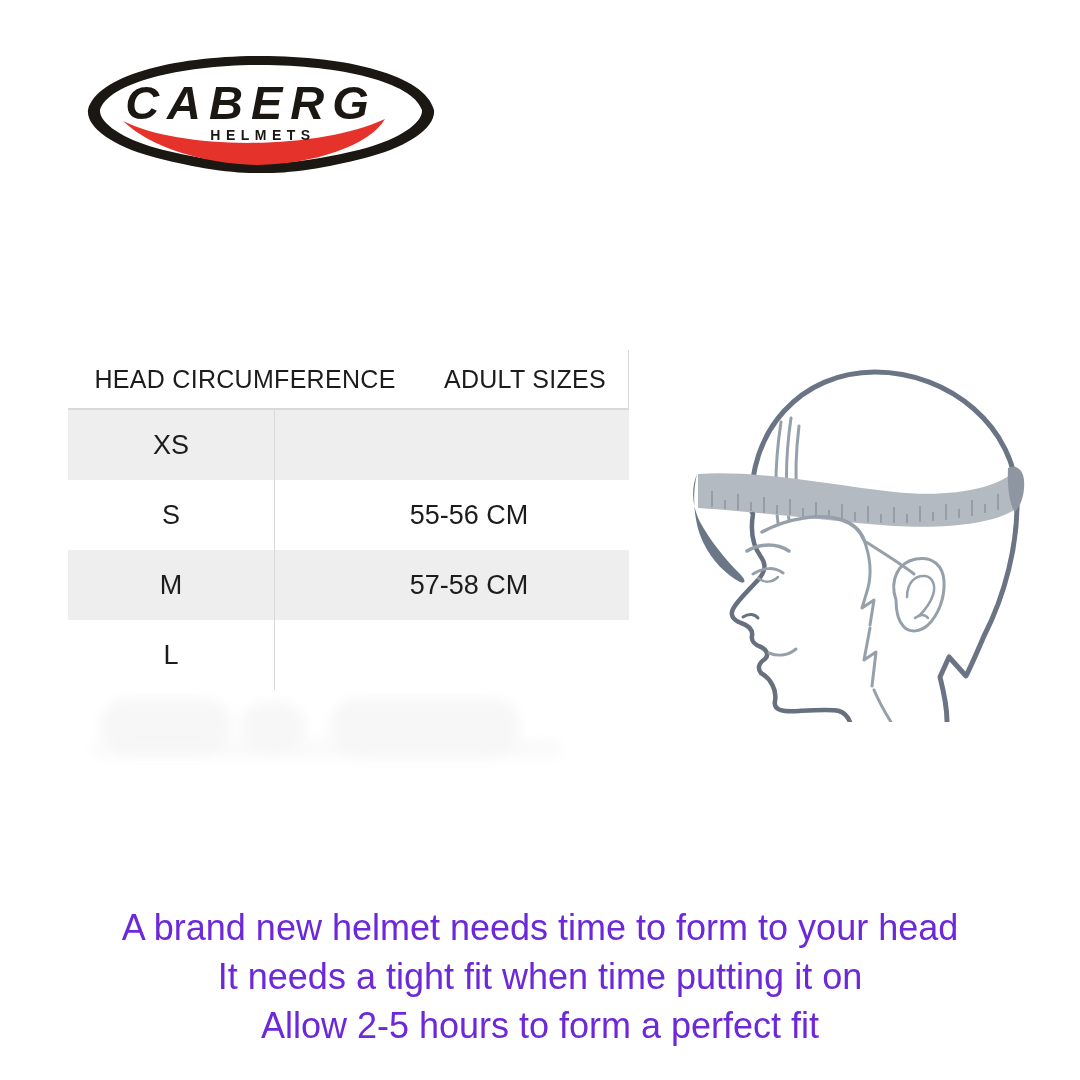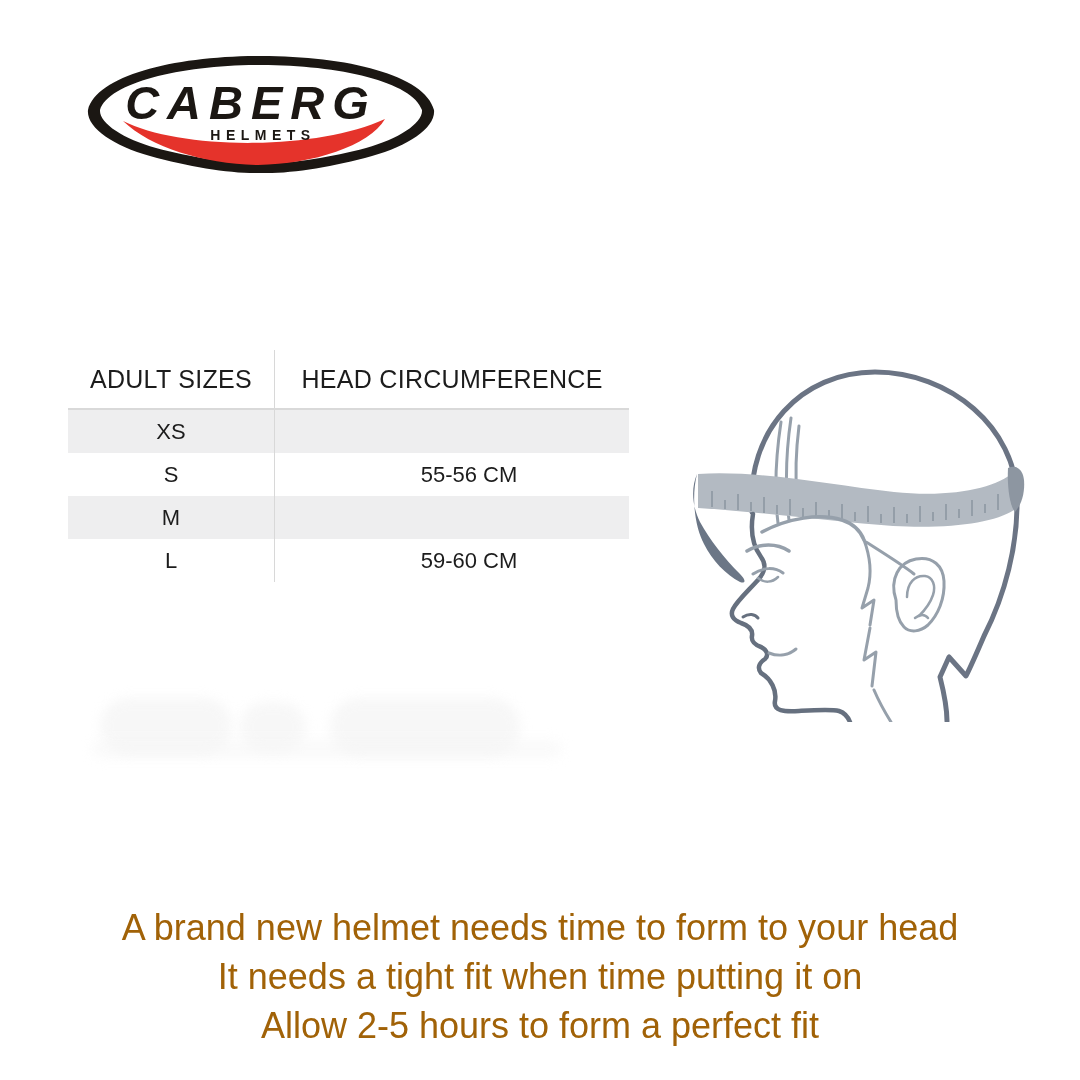--- a/index.html
+++ b/index.html
@@ -6,71 +6,71 @@
   body{
     width:1080px;height:1080px;position:relative;background:#ffffff;overflow:hidden;
     font-family:"Liberation Sans",sans-serif;color:#1c1c1c;
   }
   
   .logo{position:absolute;left:85px;top:53px;width:352px;height:124px;}
   
   .size-table{position:absolute;left:68px;top:350px;width:561px;}
   .st-header{display:flex;height:58px;font-size:25px;letter-spacing:.3px;}
   .st-body{border-top:2px solid #d9d9d9;}
-  .st-row{display:flex;height:43px;font-size:22px;gap:34px;}
+  .st-row{display:flex;height:70px;font-size:27px;gap:34px;}
   .st-row:nth-child(odd){background:#eeeeef;}
   .cell{display:flex;align-items:center;justify-content:center;height:100%;}
   .col-size{width:207px;border-right:1px solid #d8d8d8;box-sizing:border-box;}
   .col-circ{flex:1;}
   
   .ghost{position:absolute;border-radius:28px;filter:blur(6px);opacity:.55;background:#f1f1f1;}
   .g1{left:100px;top:698px;width:132px;height:56px;}
   .g2{left:240px;top:702px;width:66px;height:50px;}
   .g3{left:330px;top:698px;width:190px;height:58px;}
   .g4{left:92px;top:740px;width:470px;height:18px;background:#f6f6f6;}
   
   .head-illustration{position:absolute;left:690px;top:360px;width:372px;height:362px;}
   
   .footer-note{
     position:absolute;left:0;top:903px;width:1080px;text-align:center;
-    font-size:36px;line-height:49px;color:#a16207;
+    font-size:36px;line-height:49px;color:#6d28d9;
   }
 </style>
 </head>
 <body>
 
 <div class="logo">
   <svg width="352" height="124" viewBox="0 0 352 124">
     <path d="M 3,57 C 12,22 90,3 176,3 C 262,3 340,22 349,57 C 351,74 324,93 287,103 C 247,114 205,121 176,120 C 147,121 105,114 65,103 C 28,93 1,74 3,57 Z" fill="#1b1713"></path>
     <path d="M 15,57 C 24,29 98,12 176,12 C 254,12 328,29 337,57 C 338,70 314,86 281,95 C 244,105 203,111 176,110 C 149,111 108,105 71,95 C 38,86 14,70 15,57 Z" fill="#ffffff"></path>
     <path d="M 38,68 C 95,97 230,98 300,66 C 284,93 228,111 173,112 C 120,111 66,95 38,68 Z" fill="#e5332b"></path>
     <text x="166" y="66" text-anchor="middle" font-family="Liberation Sans, sans-serif" font-size="47" font-weight="bold" font-style="italic" letter-spacing="8" fill="#1b1713">CABERG</text>
     <text x="178" y="87" text-anchor="middle" font-family="Liberation Sans, sans-serif" font-size="14" font-weight="bold" letter-spacing="5.5" fill="#1b1713">HELMETS</text>
   </svg>
 </div>
 
 <div class="size-table">
   <div class="st-header">
+    <div class="cell col-circ">HEAD CIRCUMFERENCE</div>
     <div class="cell col-size">ADULT SIZES</div>
-    <div class="cell col-circ">HEAD CIRCUMFERENCE</div>
   </div>
   <div class="st-body">
     <div class="st-row">
       <div class="cell col-size">XS</div>
     </div>
     <div class="st-row">
       <div class="cell col-size">S</div>
       <div class="cell col-circ">55-56 CM</div>
     </div>
     <div class="st-row">
       <div class="cell col-size">M</div>
+      <div class="cell col-circ">57-58 CM</div>
     </div>
     <div class="st-row">
       <div class="cell col-size">L</div>
-      <div class="cell col-circ">59-60 CM</div>
     </div>
   </div>
 </div>
 
 <div class="ghost g1"></div>
 <div class="ghost g2"></div>
 <div class="ghost g3"></div>
 <div class="ghost g4"></div>
 
 <div class="head-illustration">

